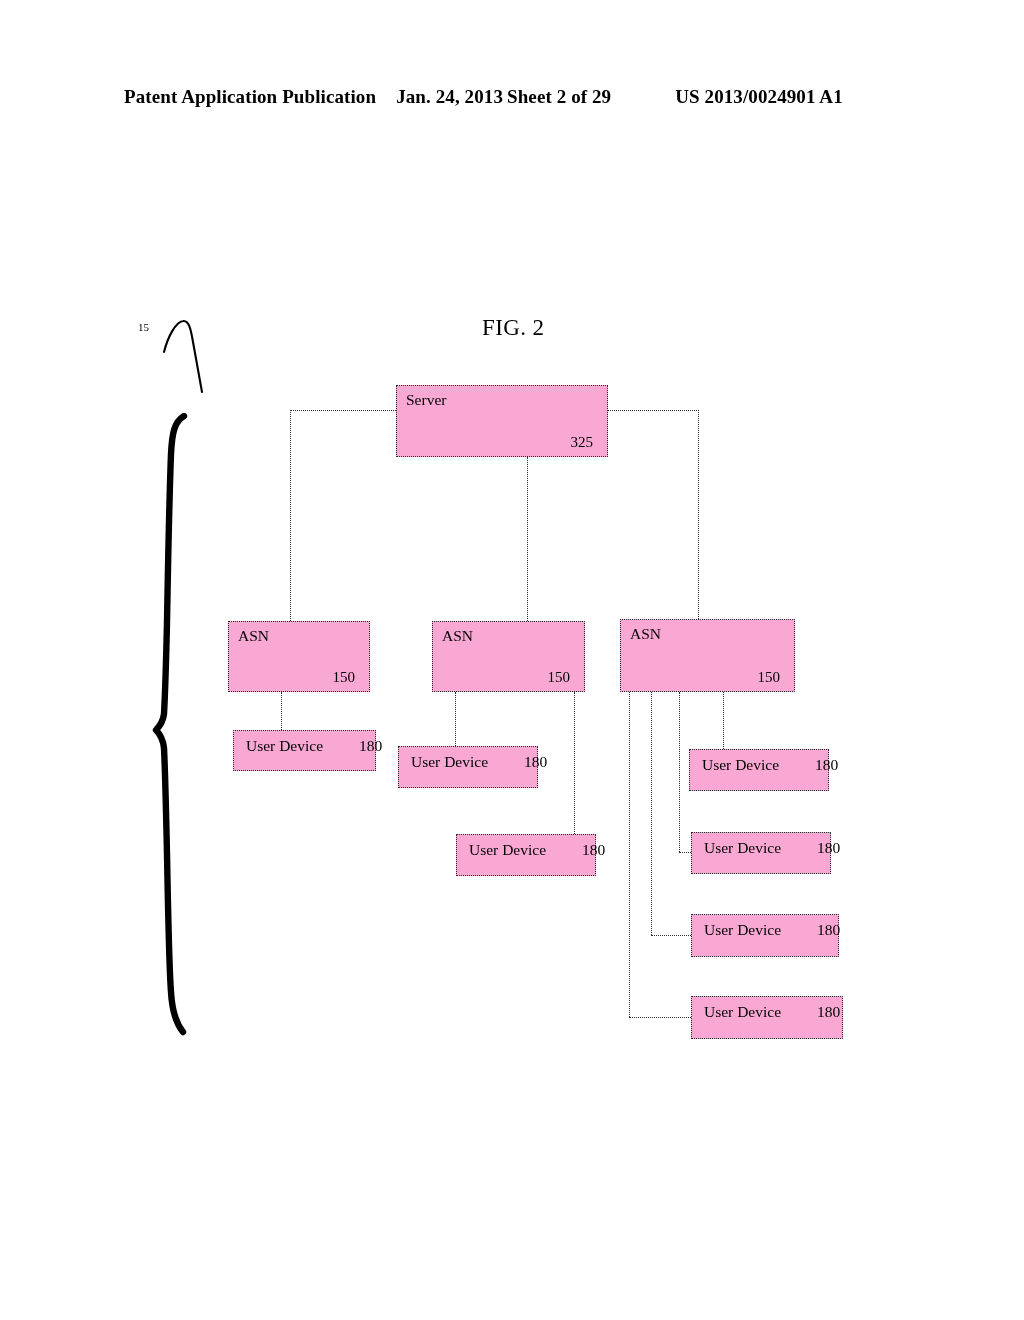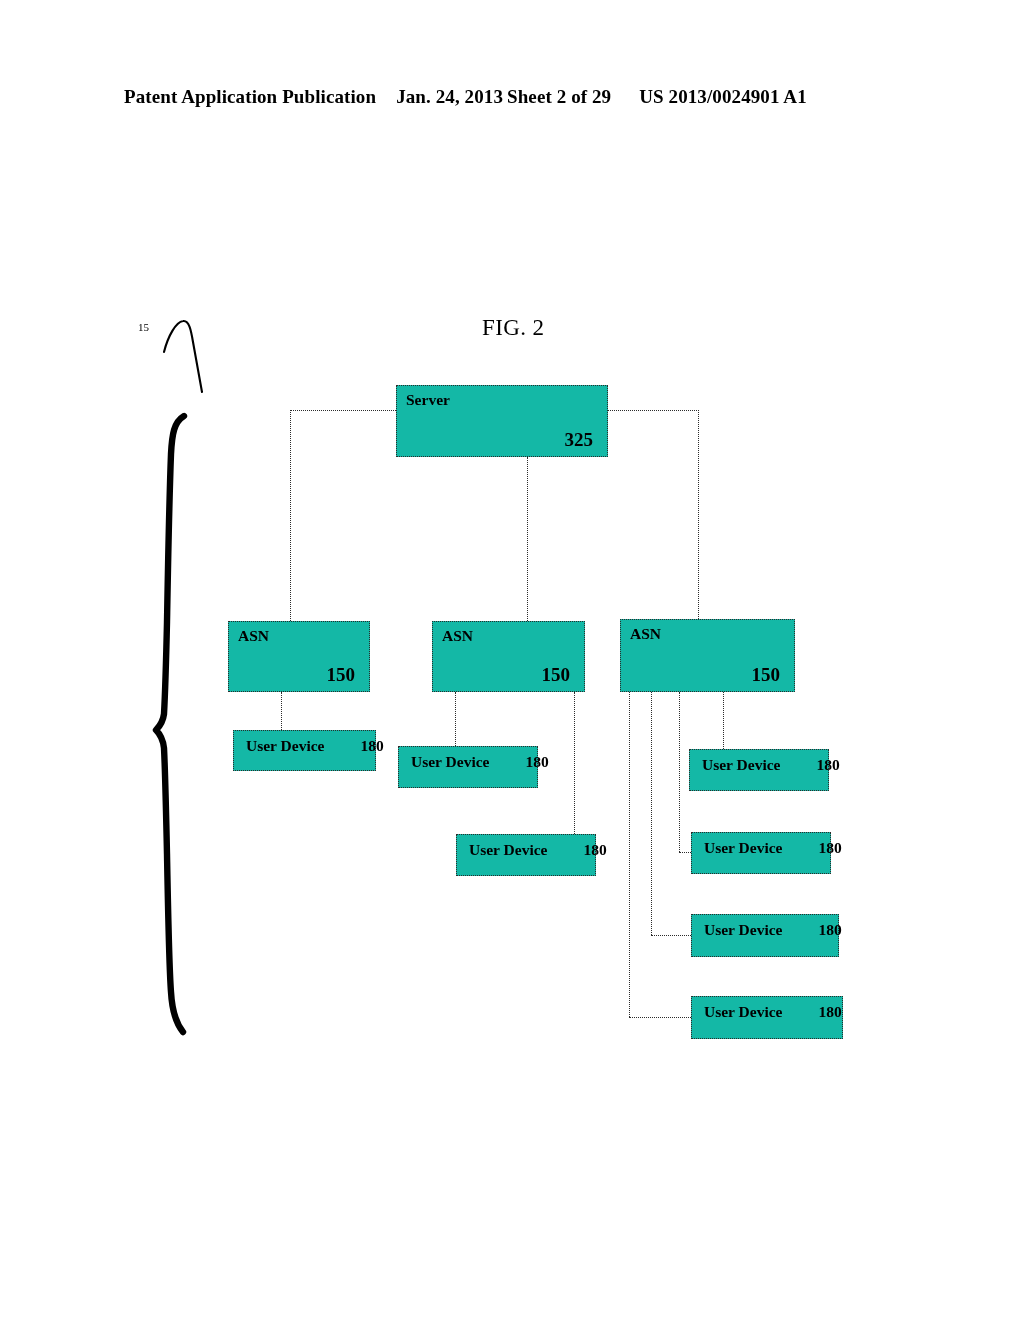--- a/index.html
+++ b/index.html
@@ -28,21 +28,21 @@
     align-items: baseline;
     font-family: "Liberation Serif", "DejaVu Serif", serif;
     font-weight: bold;
     font-size: 19px;
     letter-spacing: 0.1px;
     white-space: nowrap;
   }
   .pub-header .hd-pub   { }
   .pub-header .hd-date  { margin-left: 20px; }
   .pub-header .hd-sheet { margin-left: 4px; }
-  .pub-header .hd-num   { margin-left: 28px; }
+  .pub-header .hd-num   { margin-left: 64px; }
 
   
   .fig-title {
     position: absolute;
     left: 482px;
     top: 315px;
     font-size: 23px;
     letter-spacing: 0.4px;
     white-space: nowrap;
   }
@@ -66,36 +66,35 @@
     position: absolute;
     left: 150px;
     top: 410px;
   }
 
   
   .blk {
     position: absolute;
     box-sizing: border-box;
     border: 1px dotted #2b2b2b;
-    background: #14b8a6;
+    background: #f9a8d4;
     z-index: 3;
-    font-weight: bold;
   }
   .blk .t-tl {
     position: absolute;
     left: 9px;
     top: 5px;
     font-size: 15.5px;
     white-space: nowrap;
   }
   .blk .t-br {
     position: absolute;
     right: 14px;
     bottom: 5px;
-    font-size: 19px;
+    font-size: 15px;
     white-space: nowrap;
   }
   
   .blk.row .t-row {
     position: absolute;
     left: 12px;
     top: 6px;
     font-size: 15.5px;
     white-space: nowrap;
   }

